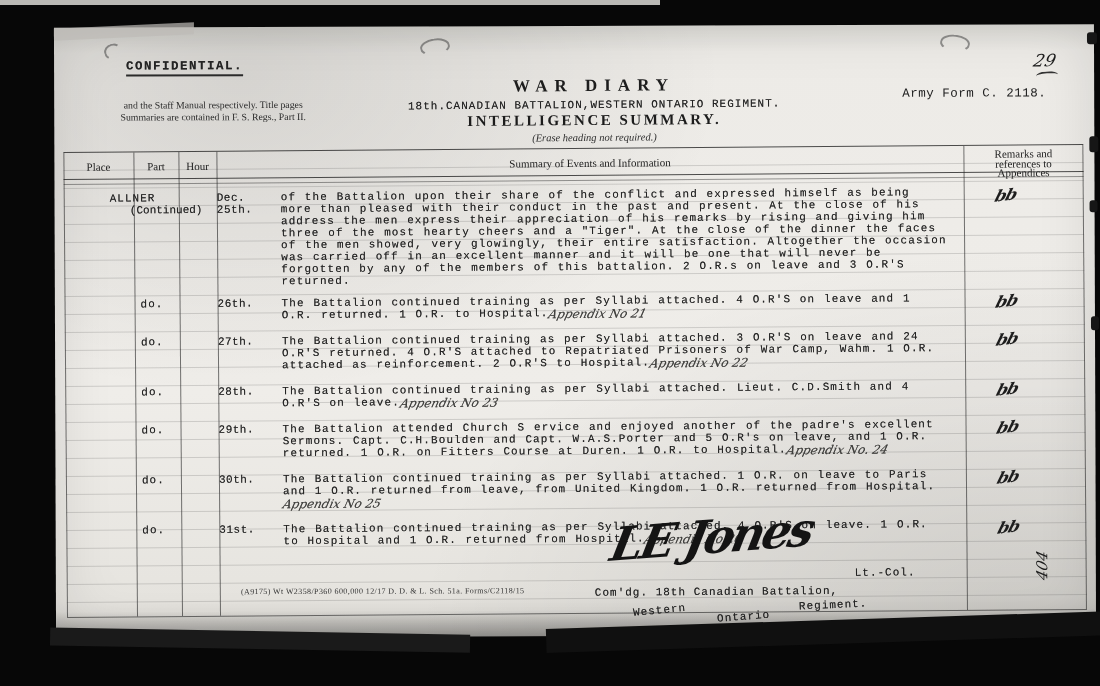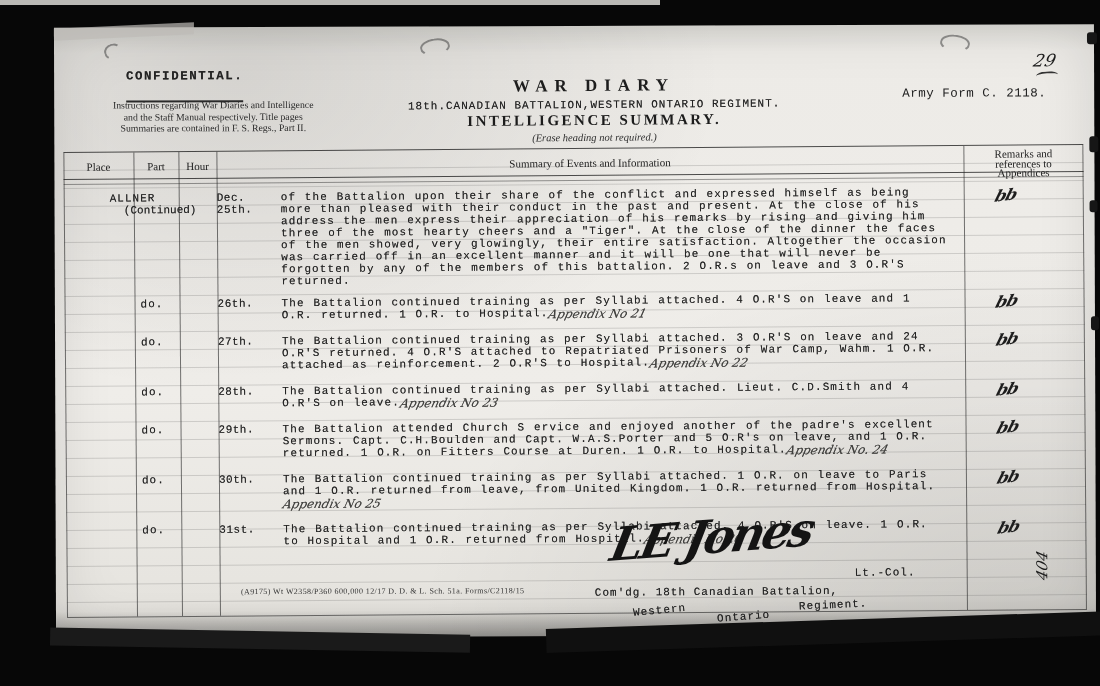--- a/index.html
+++ b/index.html
@@ -30,22 +30,22 @@
   .b1{right:-3px;top:8px;width:10px;height:12px;}
   .b2{right:-4px;top:112px;width:9px;height:16px;}
   .b3{right:-3px;top:176px;width:8px;height:12px;}
   .b4{right:-4px;top:292px;width:8px;height:14px;}
 
   
   .mono{font-family:"Liberation Mono","DejaVu Sans Mono",monospace;color:#232323;text-shadow:0 0 .6px rgba(20,20,20,.55);}
   .hand{font-family:"DejaVu Serif",serif;font-style:italic;color:#1d1d1d;display:inline-block;transform:skewX(-14deg);}
 
   
-  .confidential{position:absolute;left:72px;top:42px;font-size:12.5px;font-weight:bold;letter-spacing:1.5px;
-    border-bottom:2px solid #2a2a2a;padding-bottom:17px;}
+  .confidential{position:absolute;left:72px;top:32px;font-size:12.5px;font-weight:bold;letter-spacing:1.5px;
+    border-bottom:2px solid #2a2a2a;padding-bottom:1px;}
   .instructions{position:absolute;left:28px;top:72px;width:262px;text-align:center;
     font-size:9.8px;line-height:11.6px;color:#2b2b2b;}
   .title-block{position:absolute;left:255px;top:50px;width:570px;text-align:center;transform:rotate(-.25deg);}
   .war-diary{font-size:17px;font-weight:bold;letter-spacing:7px;color:#1d1d1d;}
   .unit-line{font-size:11px;letter-spacing:1px;margin-top:3px;}
   .intel{font-size:15px;font-weight:bold;letter-spacing:2.5px;color:#1c1c1c;margin-top:1px;}
   .erase{font-size:10.5px;font-style:italic;color:#2e2e2e;margin-top:3px;}
   .army-form{position:absolute;left:848px;top:62px;font-size:12.5px;color:#222;letter-spacing:.5px;font-family:Liberation Mono, monospace;}
   .pagenum{position:absolute;left:980px;top:26px;font-size:17px;}
   .pagenum .hand{font-size:17px;border-bottom:0;}
@@ -64,21 +64,21 @@
   .thead{position:relative;display:grid;grid-template-columns:70px 45px 38px 747px 120px;height:26px;align-items:center;}
   .th{ text-align:center;font-size:11px;color:#222;}
   .th.remarksh{font-size:11px;line-height:9.6px;position:relative;top:4px;}
   .dbl{position:absolute;left:0;right:0;top:26px;height:4px;border-top:1px solid rgba(35,35,35,.8);border-bottom:1px solid rgba(35,35,35,.45);}
 
   .entries{position:absolute;left:0;top:40px;width:1020px;}
   .entry{display:grid;grid-template-columns:153px 747px 120px;margin-bottom:14px;}
   .entry.first{margin-bottom:10px;}
   .cell{min-height:12px;}
   .place{font-size:11px;line-height:12px;padding-left:46px;letter-spacing:1px;}
-  .place .p2{margin-left:14px;letter-spacing:0;}
+  .place .p2{margin-left:20px;letter-spacing:0;}
   .place.ditto{padding-left:76px;}
   .summary{display:flex;}
   .datecol{width:64px;flex:none;font-size:11px;line-height:12px;letter-spacing:.5px;}
   .text{flex:1;padding-right:16px;font-size:11px;line-height:12px;letter-spacing:1.1px;word-spacing:1px;}
   .appendix{font-size:12px;color:#30302e;letter-spacing:0;word-spacing:0;line-height:10px;position:relative;top:2px;opacity:.9;}
   .remarks{padding-left:32px;}
   .initials{font-size:16px;font-weight:bold;letter-spacing:-1px;transform:skewX(-22deg) rotate(-6deg);}
 
   
   .sig-name{position:absolute;left:545px;top:362px;font-size:46px;font-style:italic;font-weight:600;
@@ -105,21 +105,20 @@
   <div class="clipmark m2"></div>
   <div class="clipmark m3"></div>
   <div class="blob b1"></div>
   <div class="blob b2"></div>
   <div class="blob b3"></div>
   <div class="blob b4"></div>
 
   <div class="confidential mono">CONFIDENTIAL.</div>
 
   <div class="instructions">
-    <div>Instructions regarding War Diaries and Intelligence</div>
     <div>and the Staff Manual respectively.  Title pages</div>
     <div>Summaries are contained in F. S. Regs., Part II.</div>
   </div>
 
   <div class="title-block">
     <div class="war-diary">WAR  DIARY</div>
     <div class="unit-line mono">18th.CANADIAN BATTALION,WESTERN ONTARIO REGIMENT.</div>
     <div class="intel">INTELLIGENCE  SUMMARY.</div>
     <div class="erase">(Erase heading not required.)</div>
   </div>

